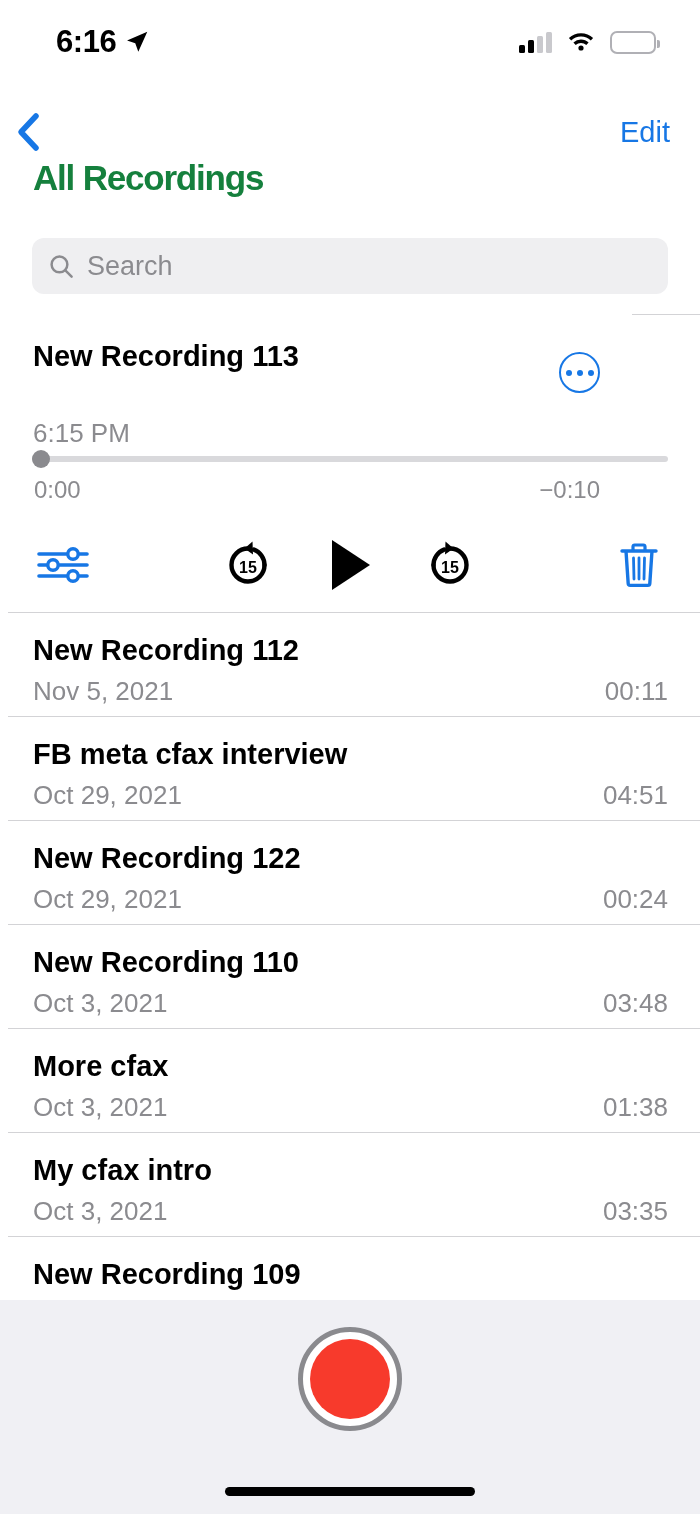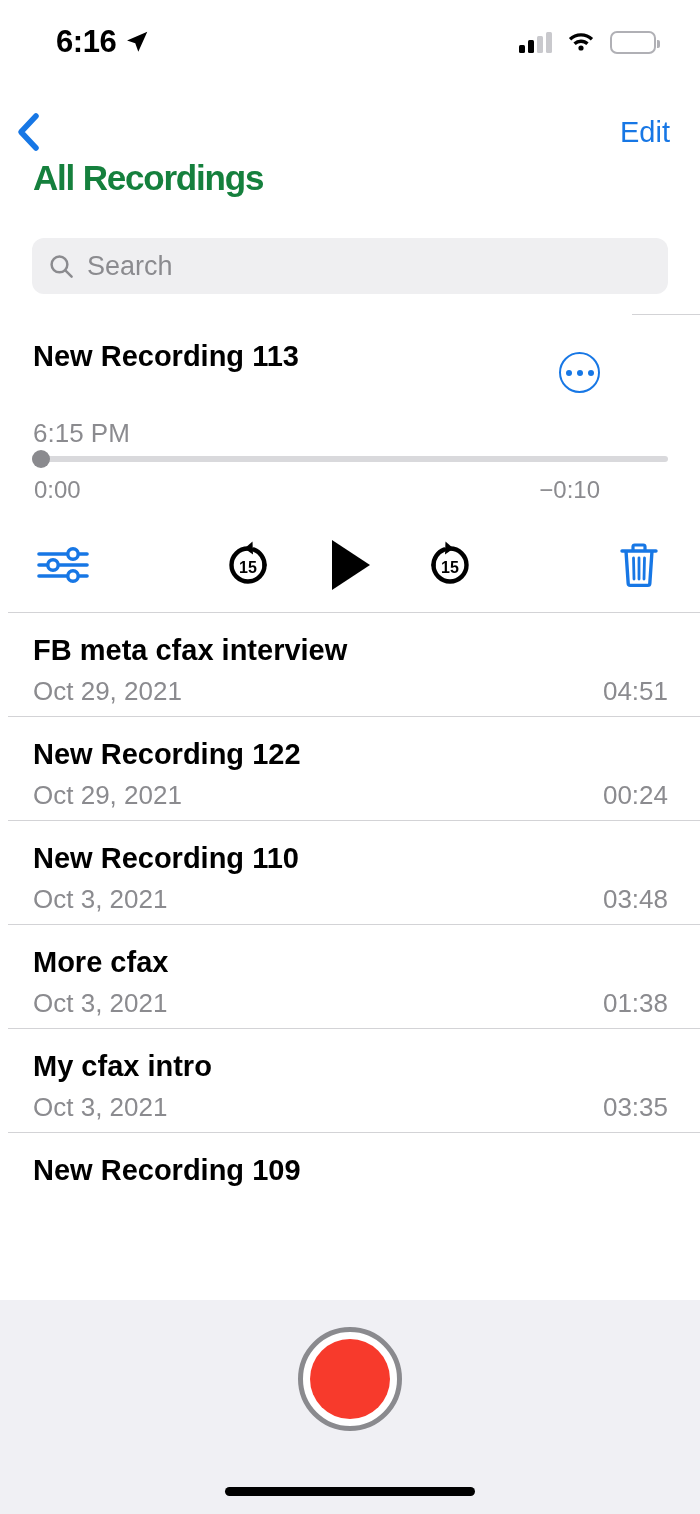--- a/index.html
+++ b/index.html
@@ -206,20 +206,26 @@
           <line x1="21" y1="17" x2="21" y2="38" stroke="#1777E5" stroke-width="2.8" stroke-linecap="round"></line>
           <line x1="26.5" y1="17" x2="26" y2="38" stroke="#1777E5" stroke-width="2.8" stroke-linecap="round"></line>
         </svg>
       </div>
 
     </div>
   </div>
 
   <div class="list">
 
+    <div class="row">
+      <div class="sep"></div>
+      <div class="r-title">New Recording 112</div>
+      <div class="r-date">Nov 5, 2021</div>
+      <div class="r-dur">00:11</div>
+    </div>
 
     <div class="row">
       <div class="sep"></div>
       <div class="r-title">FB meta cfax interview</div>
       <div class="r-date">Oct 29, 2021</div>
       <div class="r-dur">04:51</div>
     </div>
 
     <div class="row">
       <div class="sep"></div>

